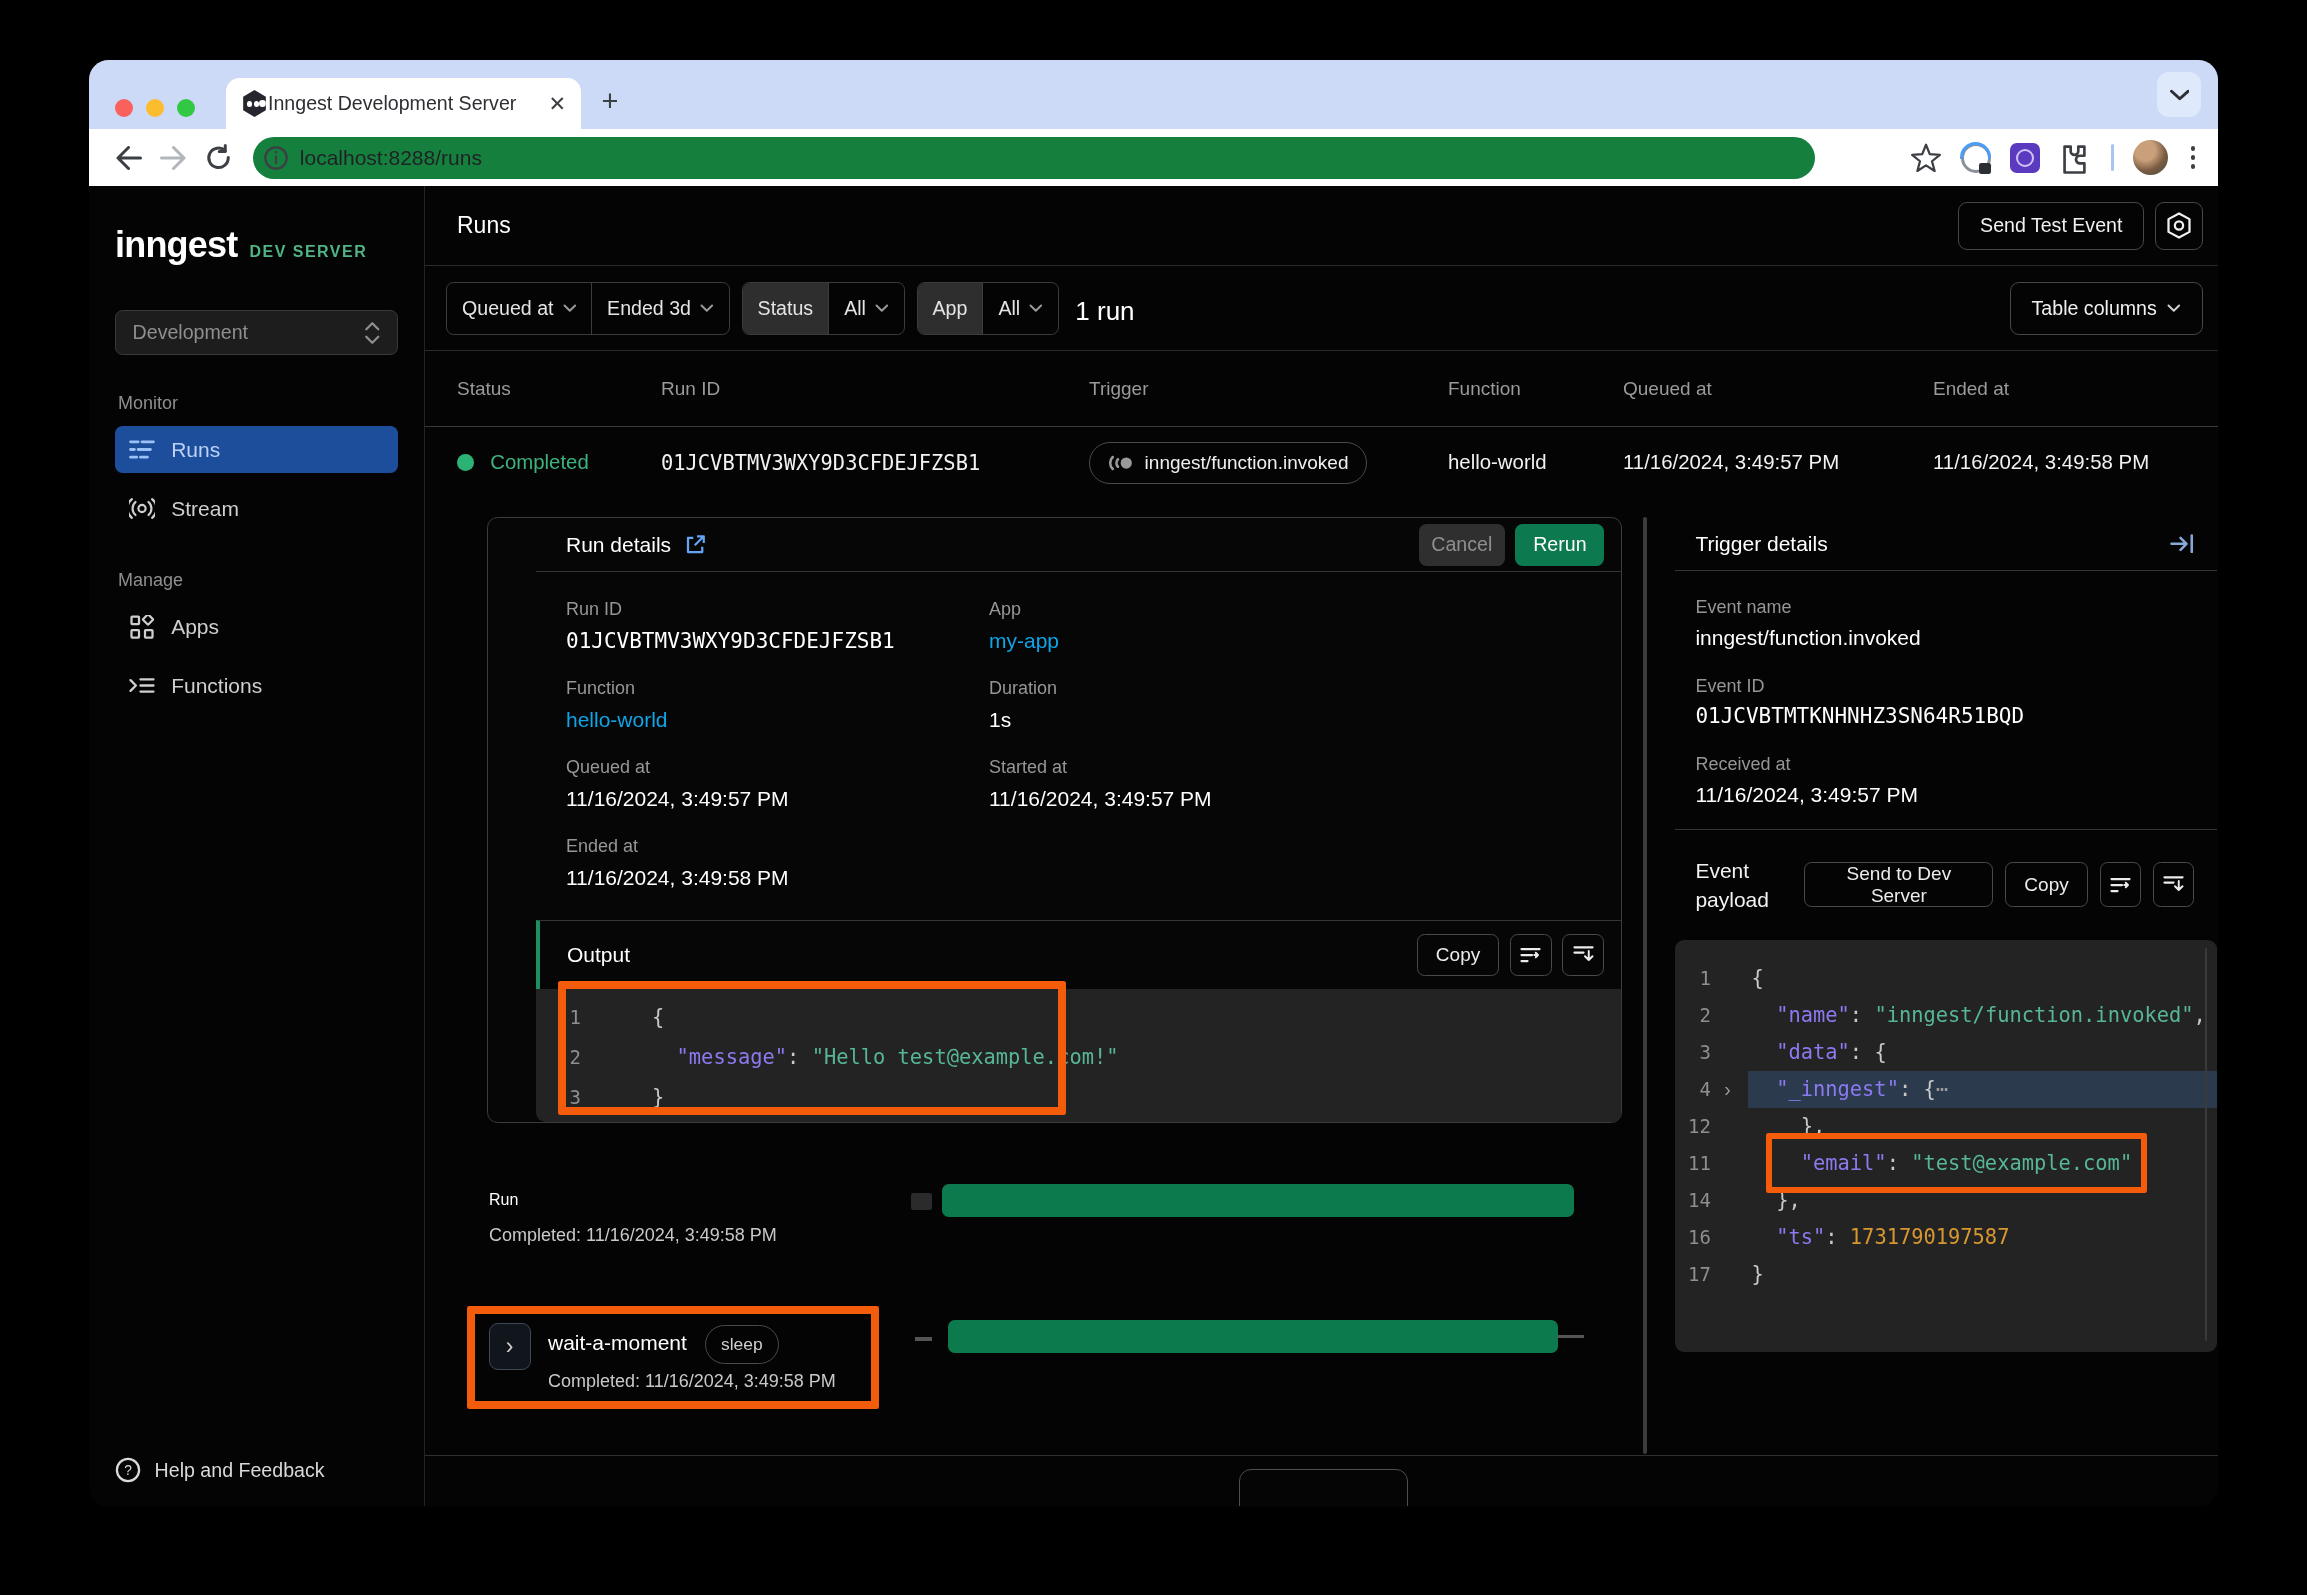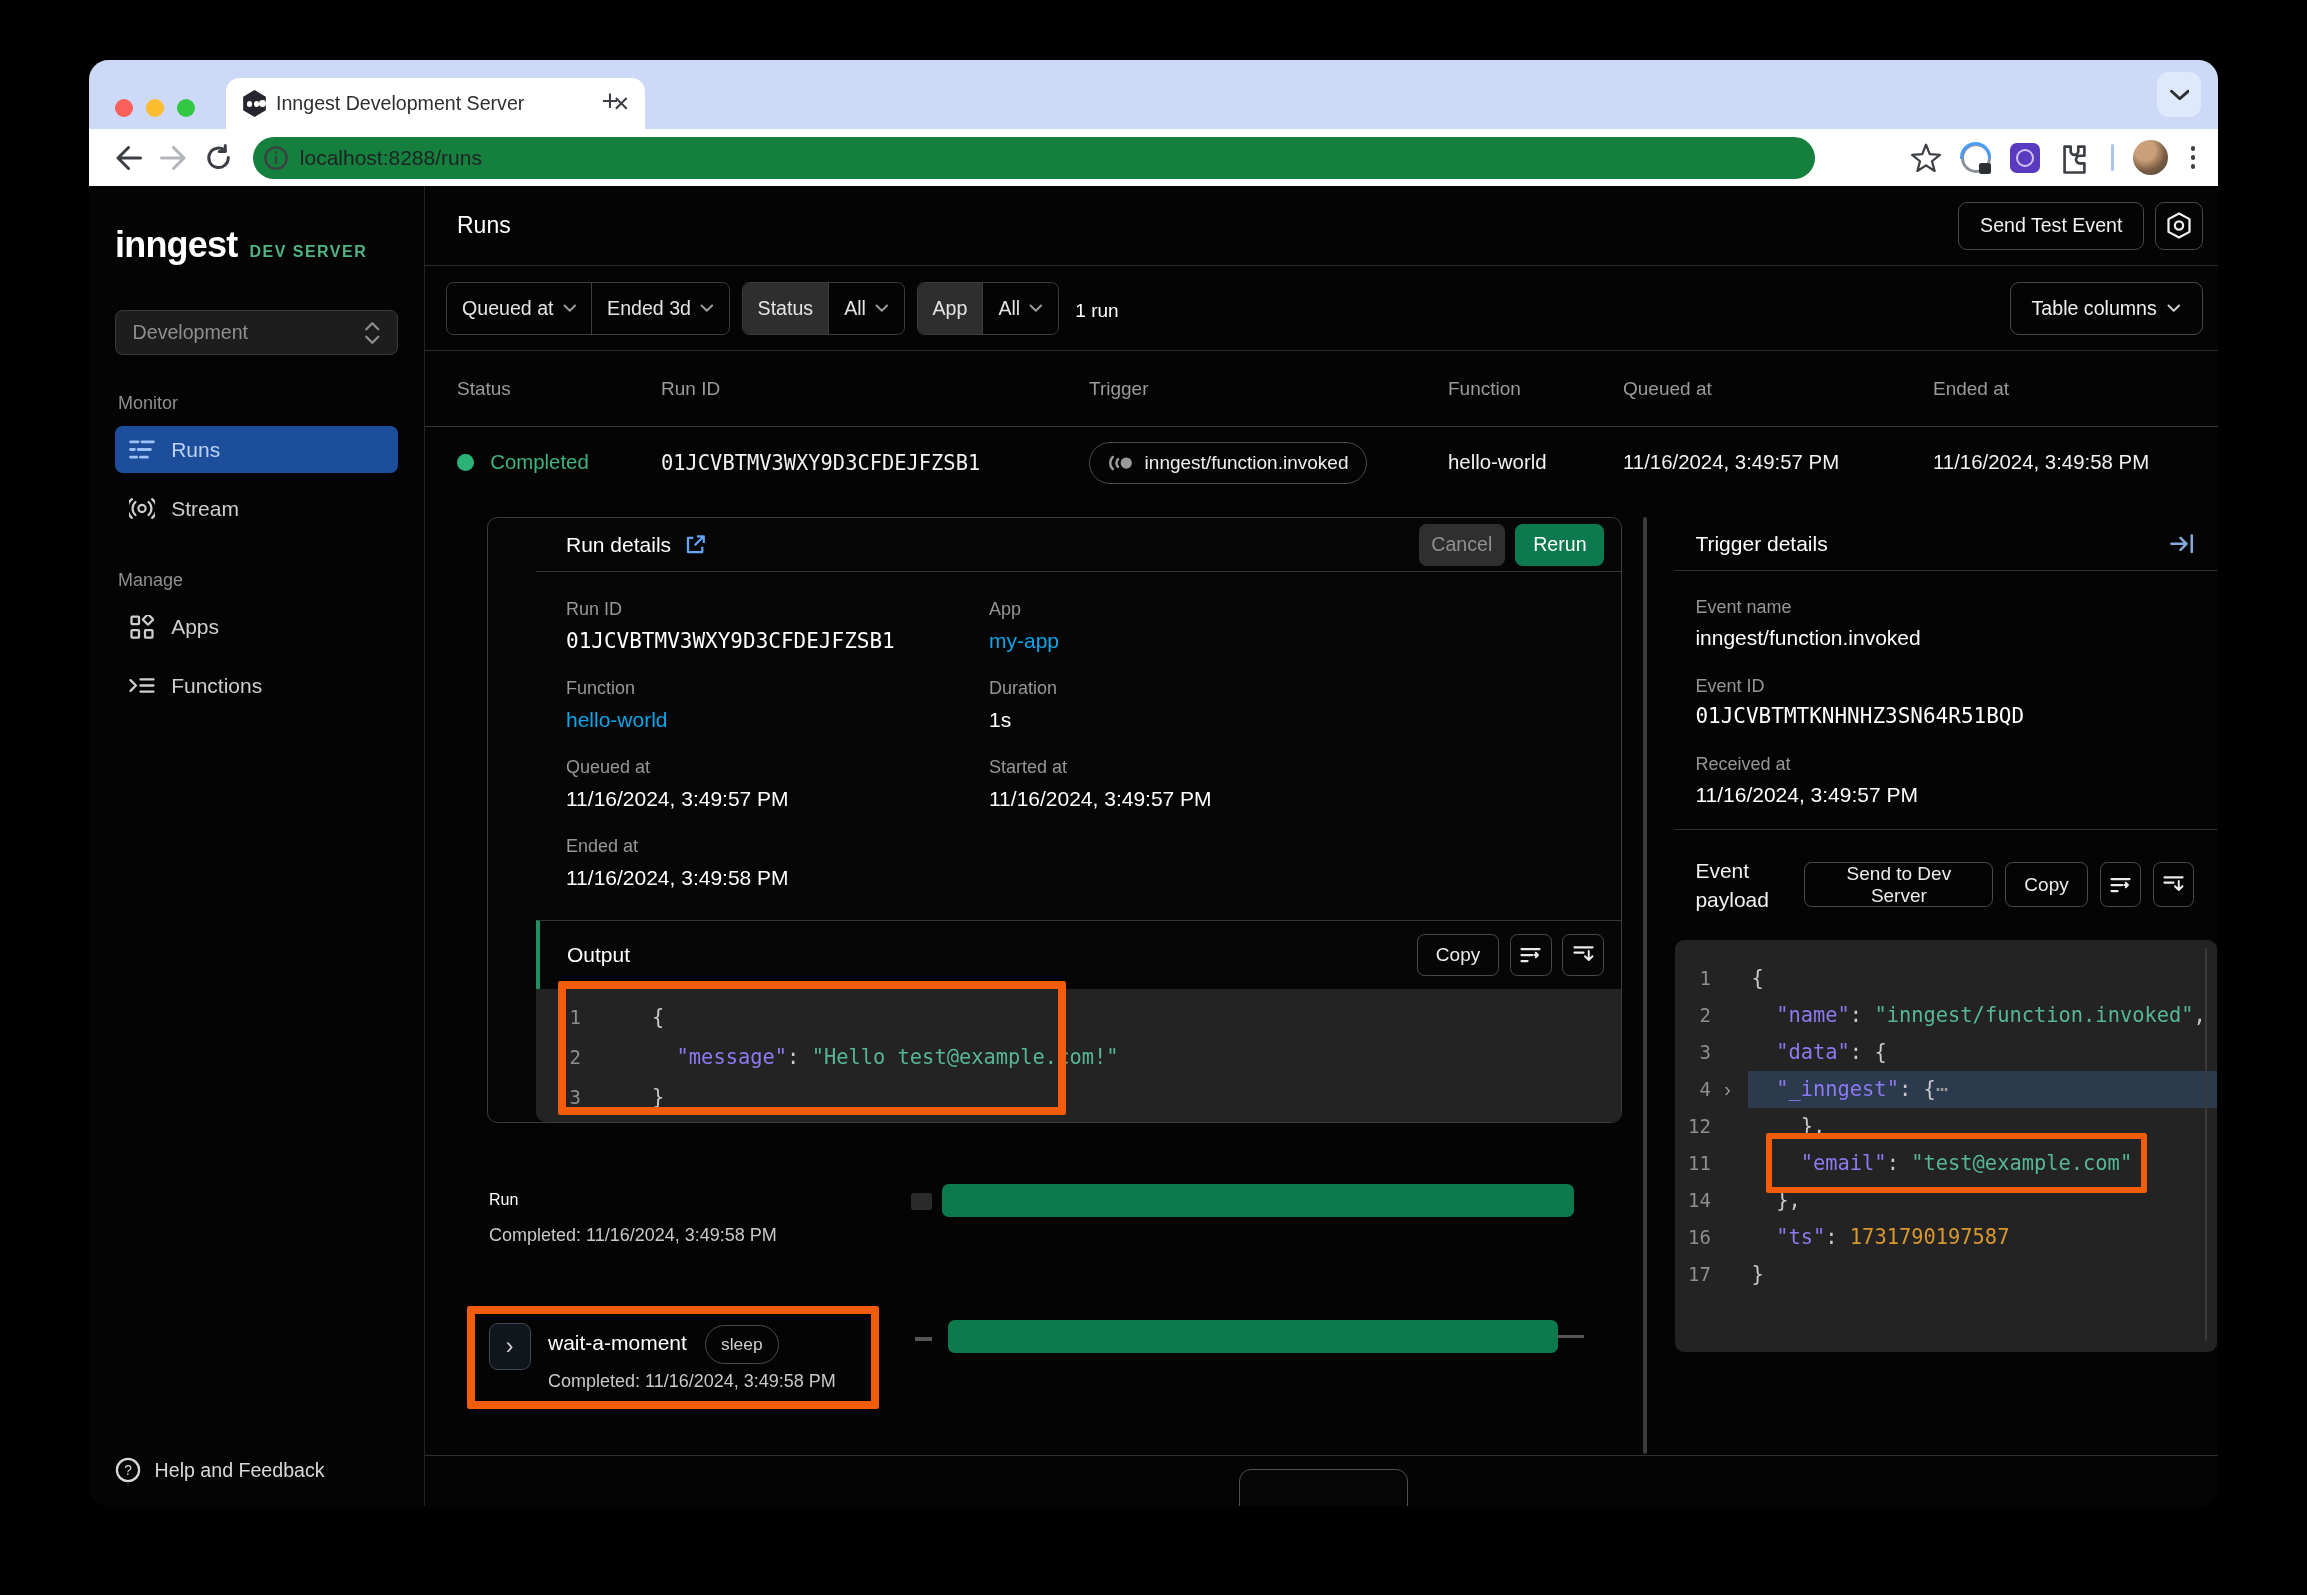--- a/index.html
+++ b/index.html
@@ -6,21 +6,21 @@
   html,body { background:#000; }
   body { width:2307px; height:1595px; position:relative; font-family:"Liberation Sans", sans-serif; -webkit-font-smoothing:antialiased; }
 
   .window { position:absolute; left:89px; top:60px; width:2129px; height:1447px; border-radius:19.6px; overflow:hidden; background:#040404; }
 
   
   .tabstrip { height:69px; background:#ccdaf7; position:relative; display:flex; align-items:flex-end; }
   .traffic { position:absolute; left:26px; top:39px; display:flex; gap:13px; }
   .tl { width:18px; height:18px; border-radius:50%; }
   .tl.red{ background:#f9615a; } .tl.yellow{ background:#fbbd2d; } .tl.green{ background:#32c844; }
-  .tab { position:absolute; left:137px; top:18px; width:419px; height:51px; background:#fff; border-radius:13.6px 13.6px 0 0; display:flex; align-items:center; padding:0 15px; gap:8px; }
+  .tab { position:absolute; left:137px; top:18px; width:355px; height:51px; background:#fff; border-radius:13.6px 13.6px 0 0; display:flex; align-items:center; padding:0 15px; gap:0; }
   .favicon { width:27px; height:27px; background:#26262e; clip-path:polygon(50% 0,92% 25%,92% 75%,50% 100%,8% 75%,8% 25%); position:relative; flex:none; }
   .favicon i { position:absolute; background:#fff; border-radius:50%; }
   .favicon i:nth-child(1){ width:5.3px;height:5.3px;left:6px;top:11.3px; }
   .favicon i:nth-child(2){ width:5.3px;height:5.3px;left:13px;top:11.3px; }
   .favicon i:nth-child(3){ width:6.8px;height:6.8px;left:18px;top:9.8px; }
   .tab-title { font-size:19.6px; color:#2d2f33; flex:1; white-space:nowrap; overflow:hidden; }
   .tab-close { font-size:21px; color:#3c3f44; line-height:1; }
   .newtab { position:absolute; left:508px; top:30px; width:26px; height:26px; color:#3c3f44; font-size:29px; line-height:23px; text-align:center; }
   .strip-chevron { position:absolute; right:16.6px; top:12px; width:44px; height:45px; background:#dee9fc; border-radius:12px; display:flex; align-items:center; justify-content:center; }
 
@@ -58,21 +58,21 @@
   .page-title { font-size:23px; color:#fff; }
   .mh-right { margin-left:auto; display:flex; gap:10.6px; }
   .btn-outline { height:48px; border:0.8px solid #474747; border-radius:9px; background:transparent; color:#f0f0f0; font-size:19.6px; padding:0 21px; display:flex; align-items:center; justify-content:center; font-family:inherit; }
   .btn-icon { width:48px; padding:0; }
 
   .filter-bar { height:85px; border-bottom:0.8px solid #2a2a2a; display:flex; align-items:center; padding:0 15px 0 21px; gap:12px; }
   .pill { height:53px; border:0.8px solid #3c3c3c; border-radius:7.6px; display:flex; align-items:stretch; overflow:hidden; }
   .pill .seg { display:flex; align-items:center; gap:9px; padding:0 15px; font-size:19.6px; color:#e4e4e4; }
   .pill .seg + .seg { border-left:0.8px solid #3c3c3c; }
   .pill .seg.shaded { background:#2e2e2e; }
-  .run-count { font-size:19px; color:#fff; margin-left:4.5px;margin-top:6px; }
+  .run-count { font-size:26px; color:#fff; margin-left:4.5px;margin-top:6px; }
   .fb-right { margin-left:auto; }
 
   .thead, .trow { display:grid; grid-template-columns:204px 428px 359px 175px 310px 1fr; padding-left:32px; align-items:center; }
   .thead { height:76px; border-bottom:0.8px solid #3a3a3a; }
   .th { font-size:19px; color:#9a9a9a; }
   .trow { height:71px; }
   .cell { font-size:20.4px; color:#f2f2f2; }
   .mono { font-family:"DejaVu Sans Mono", monospace; }
   .status-cell { display:flex; align-items:center; gap:16.6px; }
   .dot { width:16.6px; height:16.6px; border-radius:50%; background:#2cb275; flex:none; }

